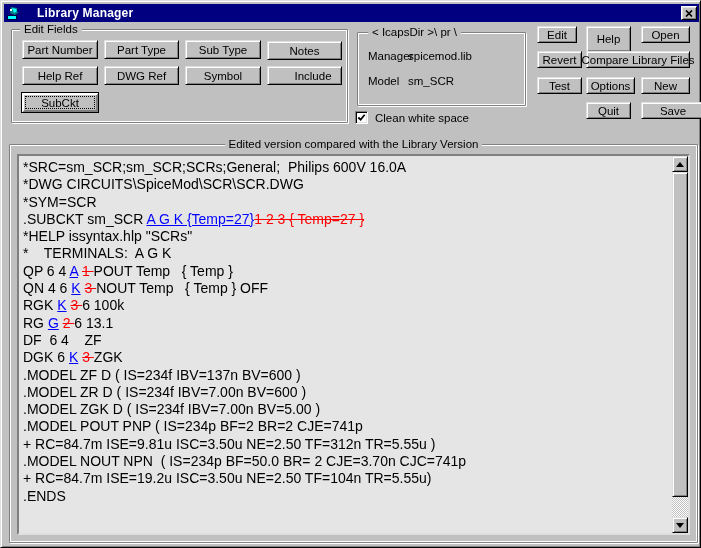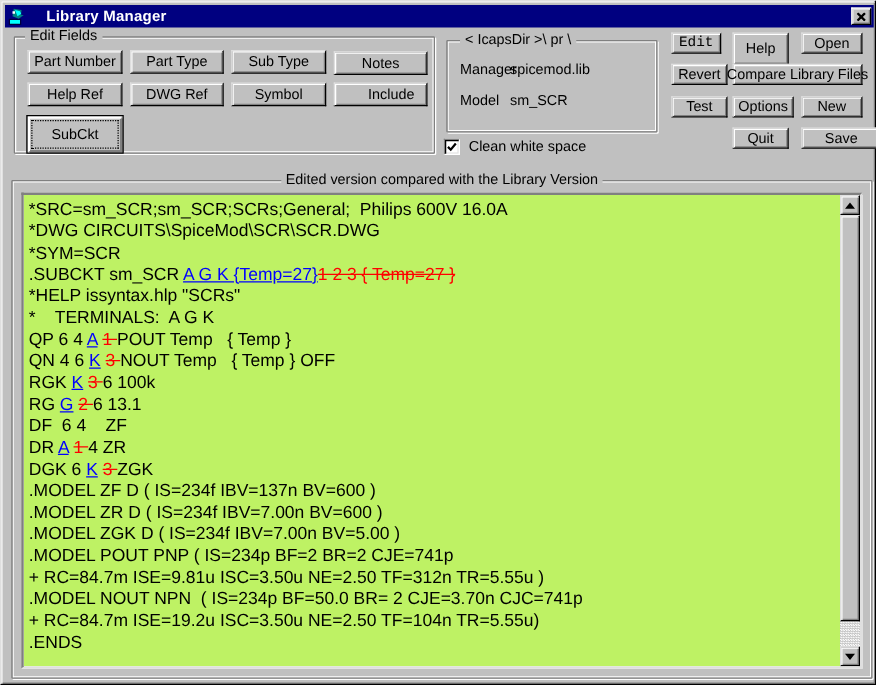--- a/index.html
+++ b/index.html
@@ -64,21 +64,21 @@
   }
   .checkrow .cb-label { font-size:11.5px; margin-left:7px; }
   
   .diff-area {
     position:absolute; left:7px; top:9px; right:7px; bottom:7px; background:#fff;
     border:2px solid; border-color:#808080 #dfdfdf #dfdfdf #808080;
     overflow:hidden;
   }
   .code {
     position:absolute; left:0; top:0; right:16px; bottom:0;
-    padding:3px 2px 0 4px; background:#bef264;
+    padding:3px 2px 0 4px; background:#e5e5e5;
     font-family:"Liberation Sans",sans-serif; font-size:14px; line-height:17.3px; color:#000;
   }
   .code-line { white-space:pre; }
   .code-line .add { color:var(--add,#0000ff); text-decoration:underline; }
   .code-line .del { color:var(--del,#ff0000); text-decoration:line-through; }
   
   .vscroll {
     position:absolute; right:0; top:0; bottom:0; width:16px;
     background: conic-gradient(#fff 0 25%, #c0c0c0 0 50%, #fff 0 75%, #c0c0c0 0);
     background-size:2px 2px;
@@ -124,40 +124,40 @@
     <span class="legend">Edit Fields</span>
   </div>
   <button class="btn" style="left:21px; top:39px; width:76px; height:19px;">Part Number</button>
   <button class="btn" style="left:103px; top:39px; width:75px; height:19px;">Part Type</button>
   <button class="btn" style="left:184px; top:39px; width:76px; height:19px;">Sub Type</button>
   <button class="btn" style="left:266px; top:40px; width:75px; height:19px;">Notes</button>
   <button class="btn" style="left:21px; top:65px; width:76px; height:19px;">Help Ref</button>
   <button class="btn" style="left:103px; top:65px; width:75px; height:19px;">DWG Ref</button>
   <button class="btn" style="left:184px; top:65px; width:76px; height:19px;">Symbol</button>
   <button class="btn" style="left:266px; top:65px; width:75px; height:19px;padding-left:17px;">Include</button>
-  <button class="btn default" style="left:20px; top:91px; width:78px; height:31px;text-align:right;">SubCkt</button>
+  <button class="btn default" style="left:20px; top:91px; width:78px; height:21px;text-align:right;">SubCkt</button>
 
   <div class="groupbox" style="left:356px; top:31px; width:169px; height:74px;">
     <span class="legend" style="left:10px;">&lt; IcapsDir &gt;\ pr \</span>
     <span class="info-label" style="left:10px; top:17px;">Manager</span>
     <span class="info-label" style="left:50px; top:17px;">spicemod.lib</span>
     <span class="info-label" style="left:10px; top:42px;">Model</span>
     <span class="info-label" style="left:50px; top:42px;">sm_SCR</span>
   </div>
 
   <div class="checkrow">
     <div class="checkbox">
       <svg width="9" height="9" viewBox="0 0 10 10" style="display: block;">
         <path d="M1.5 5 L4 7.5 L8.5 2" stroke="#000" stroke-width="2" fill="none"></path>
       </svg>
     </div>
     <span class="cb-label">Clean white space</span>
   </div>
 
-  <button class="btn" style="left:536px; top:25px;  width:40px;  height:17px;font-family:Liberation Mono, monospace;">Edit</button>
+  <button class="btn" style="left:536px; top:25px;  width:40px;  height:17px;">Edit</button>
   <button class="btn" style="left:585px; top:25px;  width:45px;  height:26px;">Help</button>
   <button class="btn" style="left:640px; top:25px;  width:49px;  height:17px;">Open</button>
   <button class="btn" style="left:536px; top:50px;  width:45px;  height:17px;">Revert</button>
   <button class="btn" style="left:585px; top:50px; width:104px; height:17px;">Compare Library Files</button>
   <button class="btn" style="left:536px; top:76px;  width:45px;  height:17px;">Test</button>
   <button class="btn" style="left:585px; top:76px;  width:49px;  height:17px;">Options</button>
   <button class="btn" style="left:640px; top:76px;  width:49px;  height:17px;">New</button>
   <button class="btn" style="left:585px; top:101px; width:45px;  height:17px;">Quit</button>
   <button class="btn" style="left:640px; top:101px; width:64px;  height:17px;">Save</button>
 
@@ -169,21 +169,20 @@
           <div class="code-line"><span>*DWG CIRCUITS\SpiceMod\SCR\SCR.DWG</span></div>
           <div class="code-line"><span>*SYM=SCR</span></div>
           <div class="code-line"><span>.SUBCKT sm_SCR </span><span class="add">A G K {Temp=27}</span><span class="del">1 2 3 { Temp=27 }</span></div>
           <div class="code-line"><span>*HELP issyntax.hlp "SCRs"</span></div>
           <div class="code-line"><span>*    TERMINALS:  A G K</span></div>
           <div class="code-line"><span>QP 6 4 </span><span class="add">A</span><span> </span><span class="del">1 </span><span>POUT Temp   { Temp }</span></div>
           <div class="code-line"><span>QN 4 6 </span><span class="add">K</span><span> </span><span class="del">3 </span><span>NOUT Temp   { Temp } OFF</span></div>
           <div class="code-line"><span>RGK </span><span class="add">K</span><span> </span><span class="del">3 </span><span>6 100k</span></div>
           <div class="code-line"><span>RG </span><span class="add">G</span><span> </span><span class="del">2 </span><span>6 13.1</span></div>
           <div class="code-line"><span>DF  6 4    ZF</span></div>
-          <div class="code-line"><span>DR </span><span class="add">A</span><span> </span><span class="del">1 </span><span>4 ZR</span></div>
           <div class="code-line"><span>DGK 6 </span><span class="add">K</span><span> </span><span class="del">3 </span><span>ZGK</span></div>
           <div class="code-line"><span>.MODEL ZF D ( IS=234f IBV=137n BV=600 )</span></div>
           <div class="code-line"><span>.MODEL ZR D ( IS=234f IBV=7.00n BV=600 )</span></div>
           <div class="code-line"><span>.MODEL ZGK D ( IS=234f IBV=7.00n BV=5.00 )</span></div>
           <div class="code-line"><span>.MODEL POUT PNP ( IS=234p BF=2 BR=2 CJE=741p</span></div>
           <div class="code-line"><span>+ RC=84.7m ISE=9.81u ISC=3.50u NE=2.50 TF=312n TR=5.55u )</span></div>
           <div class="code-line"><span>.MODEL NOUT NPN  ( IS=234p BF=50.0 BR= 2 CJE=3.70n CJC=741p</span></div>
           <div class="code-line"><span>+ RC=84.7m ISE=19.2u ISC=3.50u NE=2.50 TF=104n TR=5.55u)</span></div>
           <div class="code-line"><span>.ENDS</span></div>
         </div>

